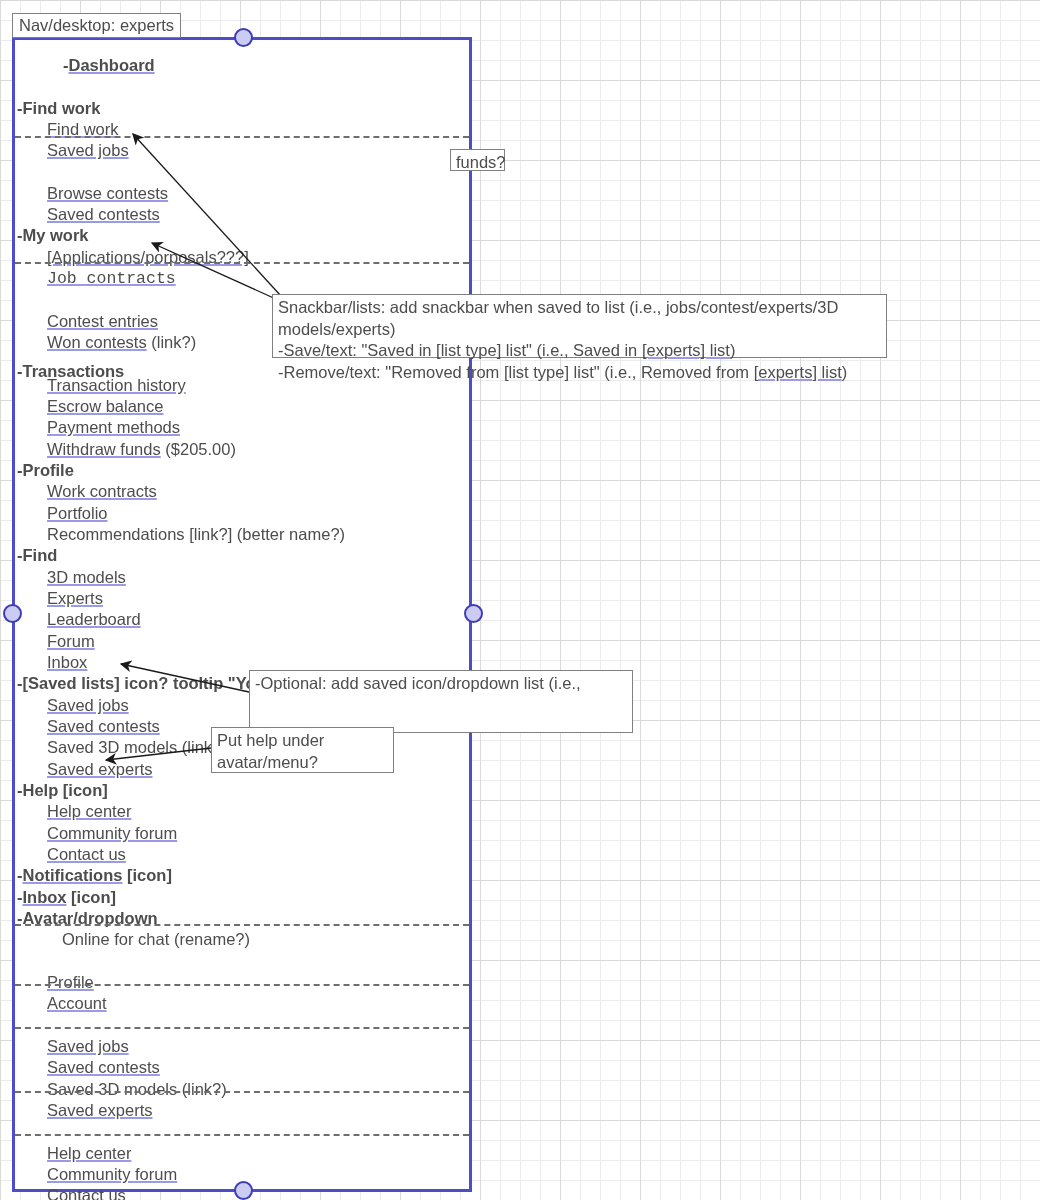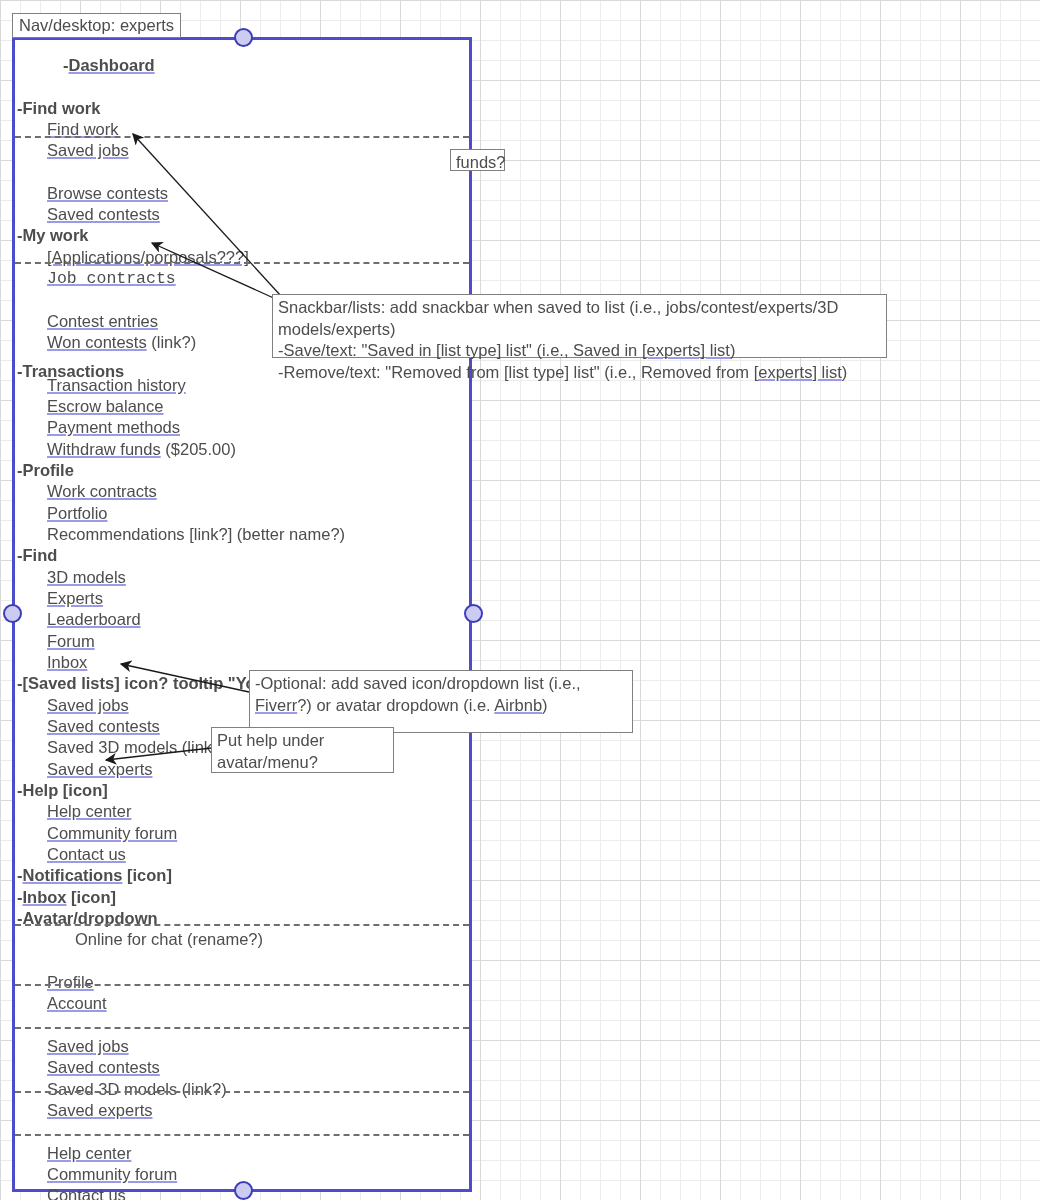--- a/index.html
+++ b/index.html
@@ -43,21 +43,21 @@
   
   .nav-rows{position:absolute;left:0;top:0;width:100%;}
   .row{
     position:absolute;
     font-size:16.5px;
     line-height:19px;
     white-space:nowrap;
   }
   .row.lvl0{left:2px;font-weight:bold;}
   .row.lvl1{left:32px;}
-  .row.lvl2{left:60px;}
+  .row.lvl2{left:47px;}
   .lnk{
     color:#4d4d4d;
     text-decoration:underline;
     text-decoration-color:#9a9ae8;
     text-decoration-thickness:2px;
     text-underline-offset:1px;
   }
   .plain{color:#4d4d4d;}
   .dash{font-weight:bold;}
   
@@ -171,21 +171,20 @@
 <div class="callout" id="callout-skip" style="left: 450px; top: 149px; width: 55px; height: 22px;">funds?</div>
 
 <div class="callout" id="callout-snackbar" style="left: 272px; top: 294px; width: 615px; height: 64px;">
     <div><span>Snackbar/lists: add snackbar when saved to list (i.e., jobs/contest/experts/3D models/experts)</span></div>
     <div><span>-Save/text: "Saved in [list type] list" (i.e., Saved in </span><span class="u">[experts] list</span><span>)</span></div>
     <div><span>-Remove/text: "Removed from [list type] list" (i.e., Removed from </span><span class="u">[experts] list</span><span>)</span></div>
   </div>
 
 <div class="callout" id="callout-optional" style="left: 249px; top: 670px; width: 384px; height: 63px;">
     <div><span>-Optional: add saved icon/dropdown list (i.e.,</span></div>
-    <div><span class="u">Fiverr</span><span>?) or avatar dropdown (i.e. </span><span class="u">Airbnb</span><span>)</span></div>
   </div>
 
 <div class="callout" id="callout-puthelp" style="left: 211px; top: 727px; width: 183px; height: 46px;">
     <div><span>Put help under</span></div>
     <div><span>avatar/menu?</span></div>
   </div>
 
 <svg id="arrows">
   <defs>
     <marker id="ah" markerWidth="9" markerHeight="9" refX="8" refY="4.5" orient="auto" markerUnits="strokeWidth">

